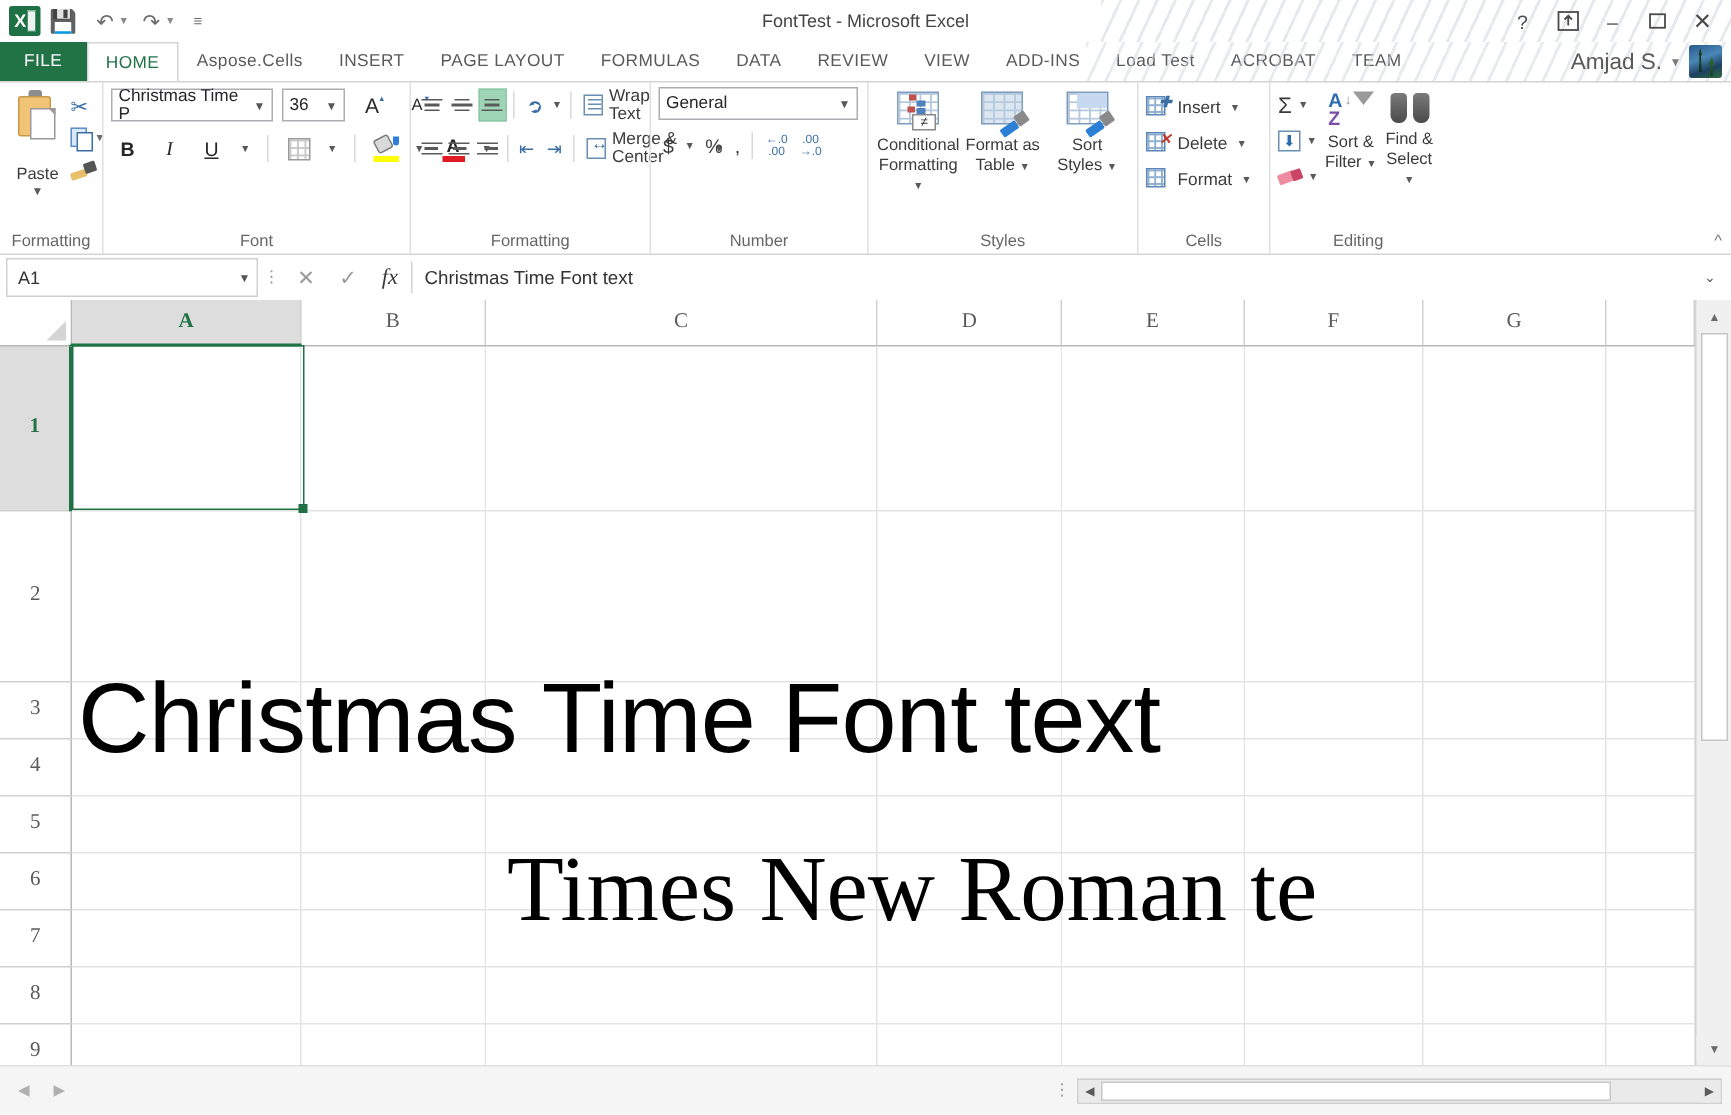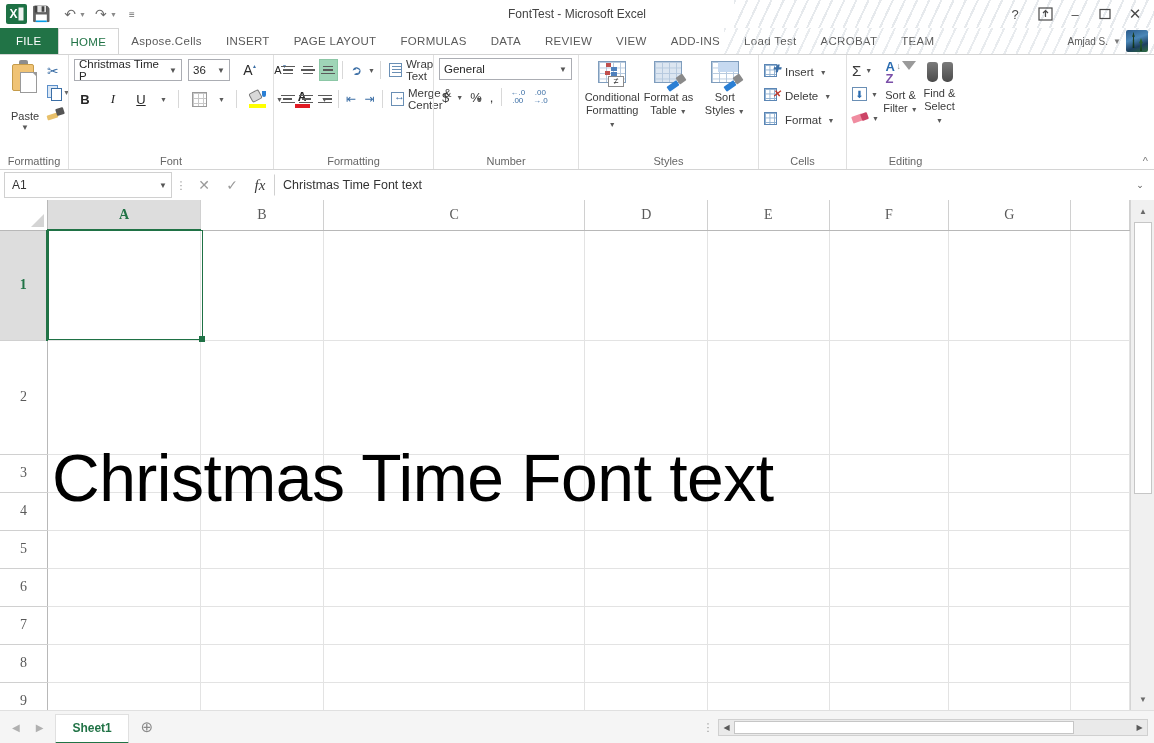--- a/index.html
+++ b/index.html
@@ -65,21 +65,21 @@
     background: #217346; color: #fff; font-size: 11.5px; letter-spacing:.3px;
     padding: 0 16px; display: flex; align-items: center; height: 26px;
   }
   .tab {
     padding: 0 12px; display: flex; align-items: center; font-size: 11.5px;
     color: #5a5a5a; letter-spacing: .3px; height: 26px; white-space: nowrap;
   }
   .tab.active { color: #217346; background: #fff; border: 1px solid #d4d4d4; border-bottom: none;
                 position: relative; top:0; height: 27px; }
   .user-area { margin-left: auto; display: flex; align-items: center; gap: 5px; padding-right: 6px; z-index:3;}
-  .user-name { font-size: 10px; color: #5a5a5a; }
+  .user-name { font-size: 15px; color: #5a5a5a; }
   .user-caret { font-size: 8px; color: #7a7a7a; }
   .avatar {
     width: 22px; height: 22px; border-radius: 2px;
     background: linear-gradient(160deg,#2a5a8a 0%, #4a87b8 40%, #1d4060 70%, #2f6d3f 100%);
     position: relative; overflow: hidden;
   }
   .avatar:before{
     content:""; position:absolute; left:3px; top:2px; width:9px; height:16px;
     background: radial-gradient(circle at 50% 15%, #1a3a20 0 45%, transparent 46%),
                 linear-gradient(#22582c,#103018);
@@ -786,39 +786,36 @@
                 <td class="cell"></td>
             <td class="cell"></td>
                 <td class="cell"></td>
             <td class="cell"></td>
                 <td class="cell"></td>
           </tr>
         </tbody>
           </table>
 
         <div class="ov-text" id="a1text">Christmas Time Font text</div>
+        <div class="ov-text" id="c2text">Times New Roman te</div>
         <div class="selbox"></div>
         <div class="fillhandle"></div>
       </div>
     </div>
     <div class="vscroll">
       <div class="vs-arrow top">▲</div>
       <div class="vs-thumb"></div>
       <div class="vs-arrow bot">▼</div>
     </div>
   </div>
 
   <div class="bottombar">
     <div class="nav-arrows">
       <span class="nav-arrow">◀</span>
       <span class="nav-arrow">▶</span>
-    </div>
-    <div class="sheettabs">
-      <div class="sheettab">Sheet1</div>
-      <div class="addsheet">⊕</div>
     </div>
     <div class="hs-wrap">
       <span class="hs-dots">⋮</span>
       <div class="hscroll">
         <div class="hs-btn">◀</div>
         <div class="hs-thumb"></div>
         <div class="hs-btn right">▶</div>
       </div>
     </div>
   </div>

